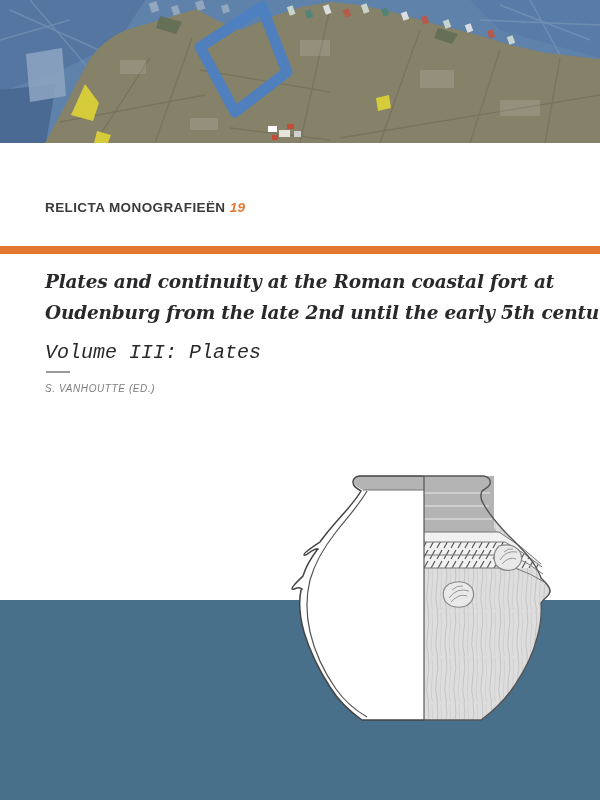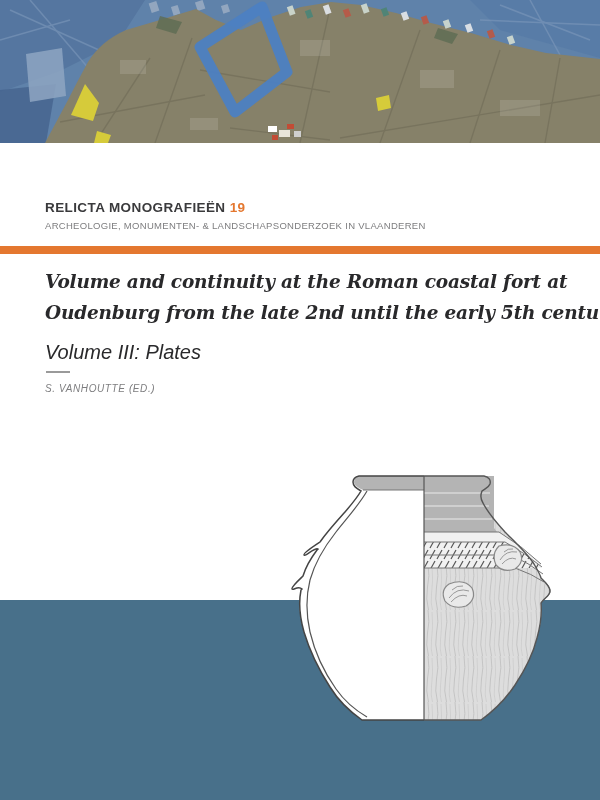--- a/index.html
+++ b/index.html
@@ -21,40 +21,40 @@
   .map{
     position:absolute;left:0;top:0;width:600px;height:143px;display:block;
   }
   .series-block{
     position:absolute;left:45px;top:200px;width:520px;
   }
   .series-title{
     font-size:13.5px;font-weight:bold;letter-spacing:.4px;
     color:var(--series-text);
   }
-  .series-number{color:var(--accent-orange);font-weight:bold;}
+  .series-number{color:var(--accent-orange);font-weight:bold;font-style:italic;}
   .series-subtitle{
     margin-top:5px;font-size:9.5px;letter-spacing:.3px;
     color:var(--muted-text);
   }
   .orange-bar{
     position:absolute;left:0;top:246px;width:600px;height:8px;
     background:var(--accent-orange);
   }
   .title-block{
     position:absolute;left:45px;top:266px;width:540px;
     font-family:"DejaVu Serif","Liberation Serif",serif;
     font-style:italic;font-weight:bold;
     color:var(--title-text);
     font-size:18.5px;line-height:31px;letter-spacing:-.2px;
   }
   .title-line{white-space:nowrap;}
   .volume{
     position:absolute;left:45px;top:341px;
-    font-family:Liberation Sans, sans-serif;
+    font-family:Liberation Mono, monospace;
     font-style:italic;font-weight:normal;
     font-size:20px;color:var(--title-text);letter-spacing:0;
   }
   .short-rule{
     position:absolute;left:46px;top:371px;width:24px;height:2px;background:#9a9a9a;
   }
   .editor{
     position:absolute;left:45px;top:383px;
     font-size:10px;letter-spacing:.6px;color:var(--muted-text);font-style:italic;
   }
@@ -150,27 +150,26 @@
       <rect x="287" y="124" width="7" height="5" fill="#c24c35"></rect>
       <rect x="294" y="131" width="7" height="6" fill="#cfcfcf"></rect>
     </g>
   </svg>
 
   <div class="series-block">
     <div class="series-title">
       <span>RELICTA MONOGRAFIEËN</span>
       <span class="series-number">19</span>
     </div>
-    <div class="series-subtitle">ARCHEOLOGIE, MONUMENTEN- &amp; LANDSCHAPSONDERZOEK IN VLAANDEREN</div>
   </div>
 
   <div class="orange-bar"></div>
 
   <div class="title-block">
-    <div class="title-line">Volume and continuity at the Roman coastal fort at</div>
+    <div class="title-line">Plates and continuity at the Roman coastal fort at</div>
     <div class="title-line">Oudenburg from the late 2nd until the early 5th century AD</div>
   </div>
 
   <div class="volume">Volume III: Plates</div>
 
   <div class="short-rule"></div>
 
   <div class="editor">S. VANHOUTTE (ED.)</div>
 
   <div class="teal-band"></div>

